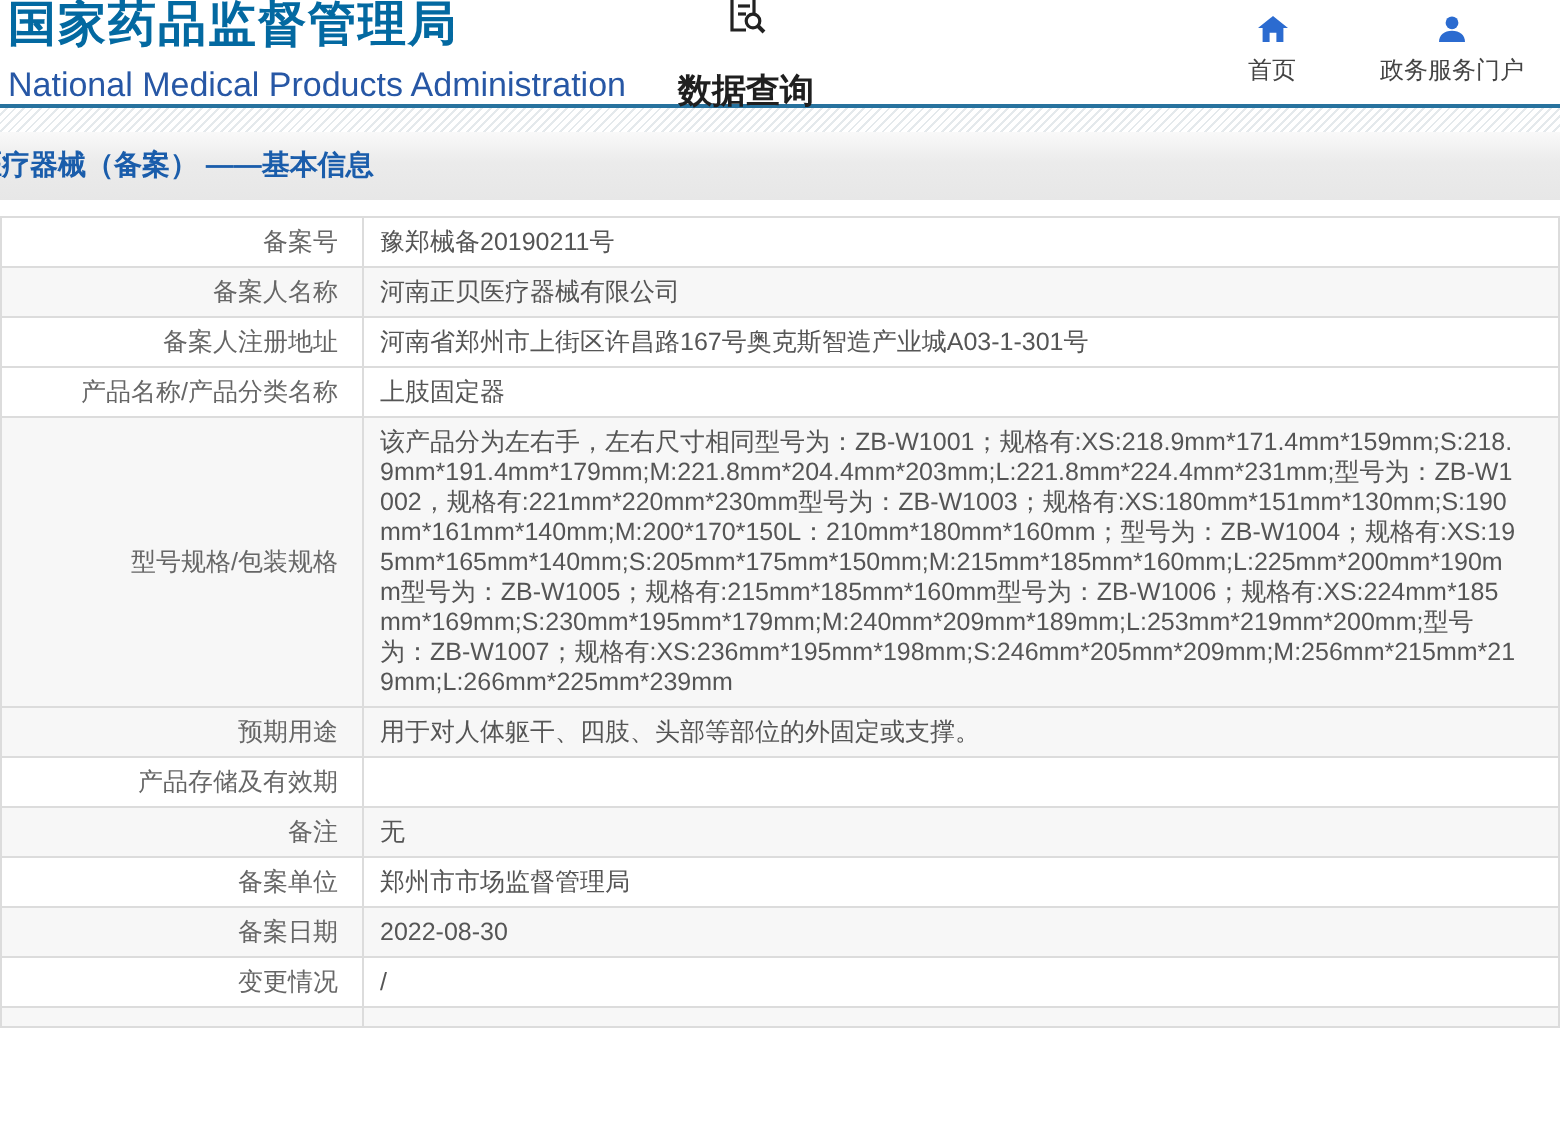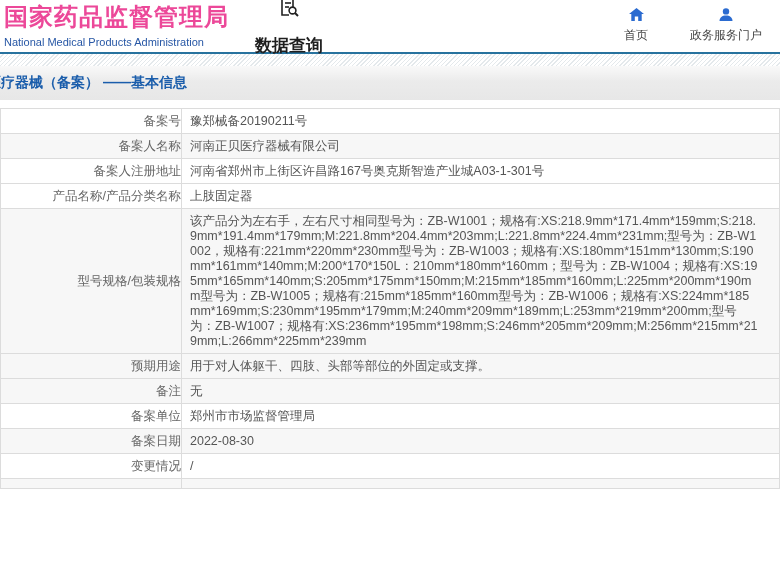--- a/index.html
+++ b/index.html
@@ -6,22 +6,22 @@
   html,body { width: 780px; height: 569px; overflow: hidden; background: #fff; }
   body { font-family: "Liberation Sans", "DejaVu Sans", sans-serif; color: #555; }
 
   
   .site-header {
     position: relative; height: 54px; background: #fff;
     border-bottom: 2px solid #27729e;
     display: flex; align-items: center;
   }
   .logo { margin-left: 4px; line-height: 1.05; cursor: pointer; }
-  .logo-cn { font-size: 24px; font-weight: bold; color: #ec4899; letter-spacing: 1px; }
-  .logo-en { font-size: 11px; color: #2757a5; margin-top: 8px; }
+  .logo-cn { font-size: 24px; font-weight: bold; color: #0369a1; letter-spacing: 1px; }
+  .logo-en { font-size: 17px; color: #2757a5; margin-top: 8px; }
   .nav-title { display: flex; align-items: center; margin-left: 26px; gap: 11px; flex-direction: column; }
   .nav-title span { font-size: 17px; font-weight: 600; color: #1f1f1f; }
   .header-links { margin-left: auto; margin-right: 18px; display: flex; gap: 42px; }
   .hlink { display: flex; flex-direction: column; align-items: center; gap: 3px;
            text-decoration: none; cursor: pointer; }
   .hlink span { font-size: 12px; color: #444; }
 
   
   .hatch {
     height: 12px; background:
@@ -37,21 +37,21 @@
     white-space: nowrap; margin-left: -13px; 
   }
 
   
   table.info { width: 780px; border-collapse: collapse; table-layout: fixed; }
   table.info th, table.info td {
     border: 1px solid #dcdcdc; font-size: 12.5px; line-height: 15px;
     padding: 4.5px 8px; vertical-align: middle; font-weight: normal;
   }
   table.info th {
-    width: 181px; text-align: right; color: #666; padding-right: 0;
+    width: 181px; text-align: right; color: #666; padding-right: 12px;
     white-space: nowrap;
   }
   table.info td { color: #555; word-break: break-all; padding-right: 20px; }
   tr.alt th, tr.alt td { background: #f7f7f7; }
   td.multiline { line-height: 16px; }
 </style>
 </head>
 <body>
 
 <header class="site-header">
@@ -118,20 +118,24 @@
         <td><span>上肢固定器</span></td>
       </tr>
       <tr class="alt">
         <th><span>型号规格/包装规格</span></th>
         <td class="multiline"><span>该产品分为左右手，左右尺寸相同型号为：ZB-W1001；规格有:XS:218.9mm*171.4mm*159mm;S:218.9mm*191.4mm*179mm;M:221.8mm*204.4mm*203mm;L:221.8mm*224.4mm*231mm;型号为：ZB-W1002，规格有:221mm*220mm*230mm型号为：ZB-W1003；规格有:XS:180mm*151mm*130mm;S:190mm*161mm*140mm;M:200*170*150L：210mm*180mm*160mm；型号为：ZB-W1004；规格有:XS:195mm*165mm*140mm;S:205mm*175mm*150mm;M:215mm*185mm*160mm;L:225mm*200mm*190mm型号为：ZB-W1005；规格有:215mm*185mm*160mm型号为：ZB-W1006；规格有:XS:224mm*185mm*169mm;S:230mm*195mm*179mm;M:240mm*209mm*189mm;L:253mm*219mm*200mm;型号为：ZB-W1007；规格有:XS:236mm*195mm*198mm;S:246mm*205mm*209mm;M:256mm*215mm*219mm;L:266mm*225mm*239mm</span></td>
       </tr>
       <tr class="alt">
         <th><span>预期用途</span></th>
         <td><span>用于对人体躯干、四肢、头部等部位的外固定或支撑。</span></td>
       </tr>
+      <tr>
+        <th><span>产品存储及有效期</span></th>
+        <td><span></span></td>
+      </tr>
       <tr class="alt">
         <th><span>备注</span></th>
         <td><span>无</span></td>
       </tr>
       <tr>
         <th><span>备案单位</span></th>
         <td><span>郑州市市场监督管理局</span></td>
       </tr>
       <tr class="alt">
         <th><span>备案日期</span></th>

